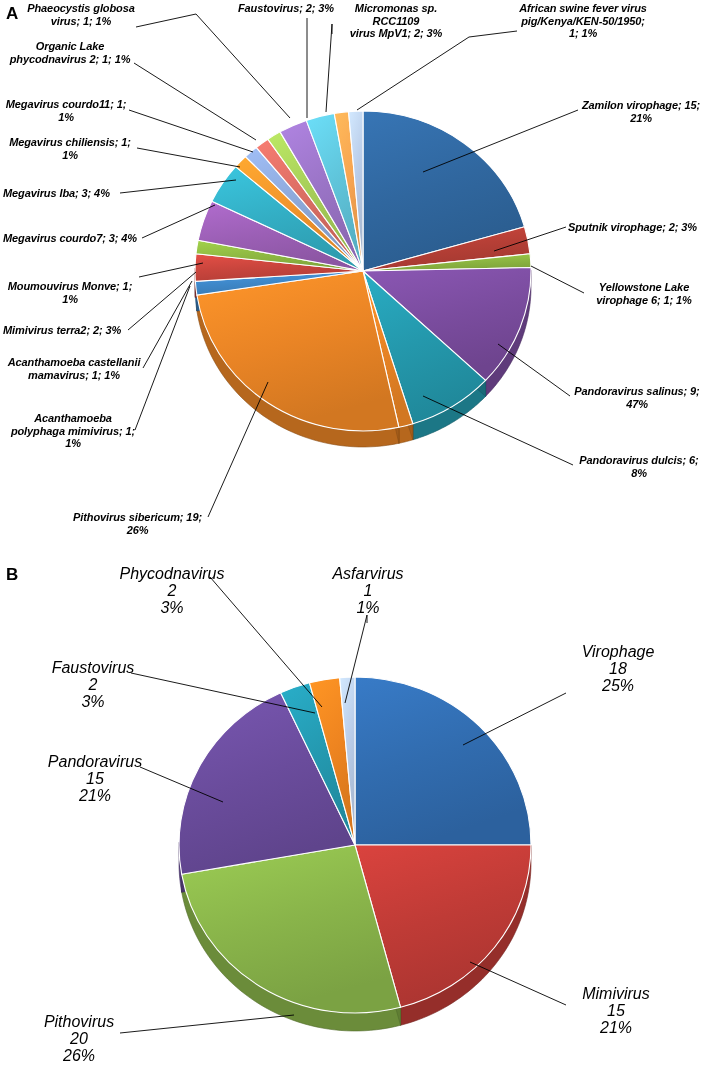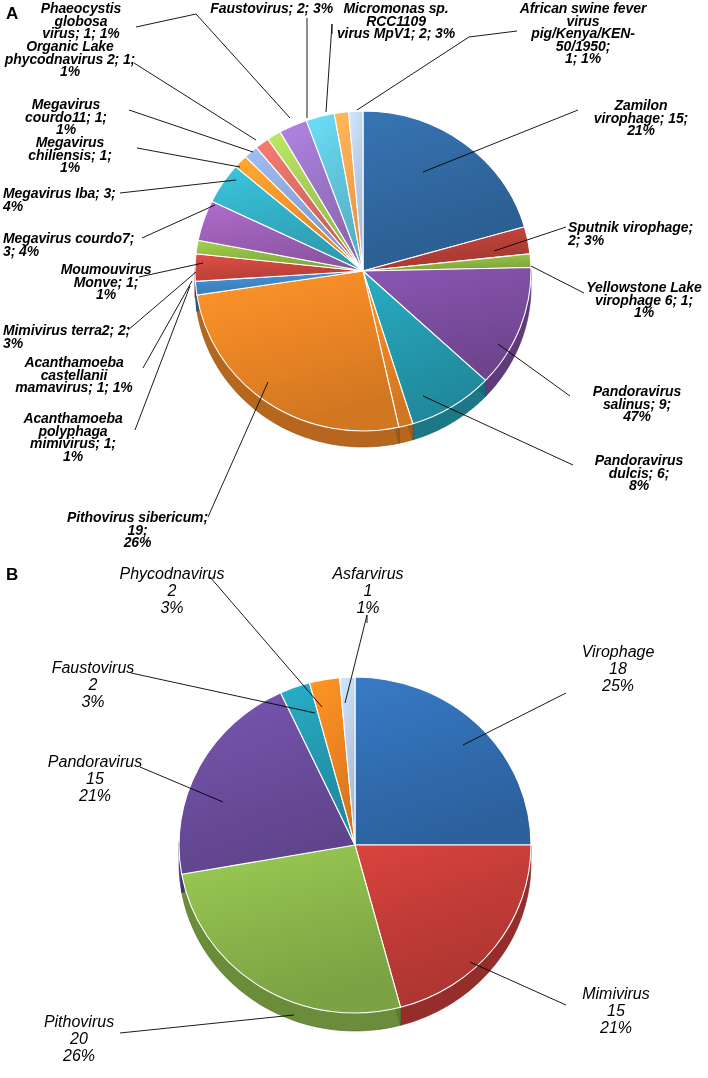--- a/index.html
+++ b/index.html
@@ -15,21 +15,21 @@
 
   .panel-letter{
     position:absolute;font-weight:bold;font-size:17px;
     font-family:"Liberation Sans","DejaVu Sans",sans-serif;
     font-style:normal;
   }
 
   .lbl{
     position:absolute;
     font-style:italic;font-weight:bold;
-    font-size:14px;line-height:12.5px;
+    font-size:11px;line-height:12.5px;
     letter-spacing:-0.1px;
     white-space:pre-line;
   }
   .lbl.l{text-align:left;}
   .lbl.c{text-align:center;}
 
   .lblB{
     position:absolute;font-style:italic;font-weight:normal;
     font-size:16px;line-height:17px;white-space:pre-line;
   }
@@ -226,36 +226,36 @@
   <div class="lbl c" style="left:2px;top:98px;width:128px;">Megavirus courdo11; 1;
 1%</div>
 
   <div class="lbl c" style="left:2px;top:136px;width:136px;">Megavirus chiliensis; 1;
 1%</div>
 
   <div class="lbl l" style="left:3px;top:187px;width:126px;">Megavirus Iba; 3; 4%</div>
 
   <div class="lbl l" style="left:3px;top:232px;width:146px;">Megavirus courdo7; 3; 4%</div>
 
-  <div class="lbl c" style="left:0px;top:263px;width:140px;padding-left:36px;">Moumouvirus Monve; 1;
+  <div class="lbl c" style="left:0px;top:280px;width:140px;">Moumouvirus Monve; 1;
 1%</div>
 
   <div class="lbl l" style="left:3px;top:324px;width:132px;">Mimivirus terra2; 2; 3%</div>
 
   <div class="lbl c" style="left:1px;top:356px;width:146px;">Acanthamoeba castellanii
 mamavirus; 1; 1%</div>
 
   <div class="lbl c" style="left:6px;top:412px;width:134px;">Acanthamoeba
 polyphaga mimivirus; 1;
 1%</div>
 
   <div class="lbl c" style="left:60px;top:511px;width:155px;">Pithovirus sibericum; 19;
 26%</div>
 
-  <div class="lbl c" style="left:209px;top:2px;width:124px;text-align:right;">Faustovirus; 2; 3%</div>
+  <div class="lbl c" style="left:224px;top:2px;width:124px;">Faustovirus; 2; 3%</div>
 
   <div class="lbl c" style="left:331px;top:2px;width:130px;">Micromonas sp. RCC1109
 virus MpV1; 2; 3%</div>
 
   <div class="lbl c" style="left:513px;top:2px;width:140px;">African swine fever virus
 pig/Kenya/KEN-50/1950;
 1; 1%</div>
 
   <div class="lbl c" style="left:578px;top:99px;width:126px;">Zamilon virophage; 15;
 21%</div>

